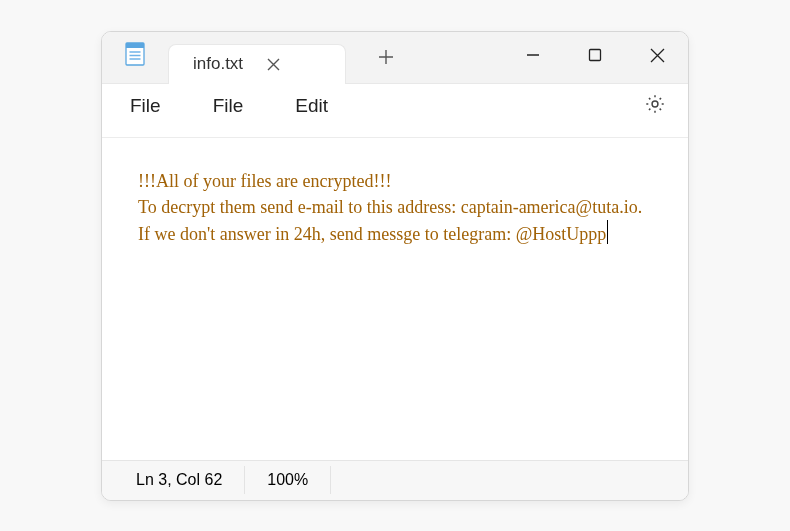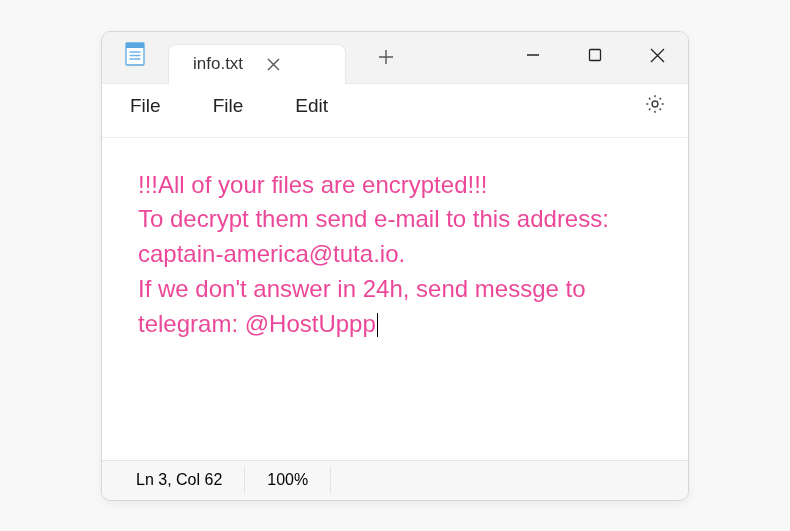--- a/index.html
+++ b/index.html
@@ -79,24 +79,24 @@
       gap: 52px;
       border-bottom: 1px solid #ececec;
       background: #ffffff;
     }
     .menu-item { font-size: 19px; color: #222; }
     .menu-spacer { flex: 1; }
     .settings-btn { width: 30px; height: 30px; display: flex; align-items: center; justify-content: center; color: #444; }
     .content {
       flex: 1;
       padding: 30px 36px;
-      font-family: Liberation Sans, sans-serif;
-      font-size: 24px;
+      font-family: Liberation Serif, serif;
+      font-size: 18px;
       line-height: 1.45;
-      color: #ec4899;
+      color: #a16207;
       white-space: pre-wrap;
       word-break: break-word;
       position: relative;
     }
     .caret {
       display: inline-block;
       width: 1px;
       height: 24px;
       background: #000;
       vertical-align: text-bottom;

